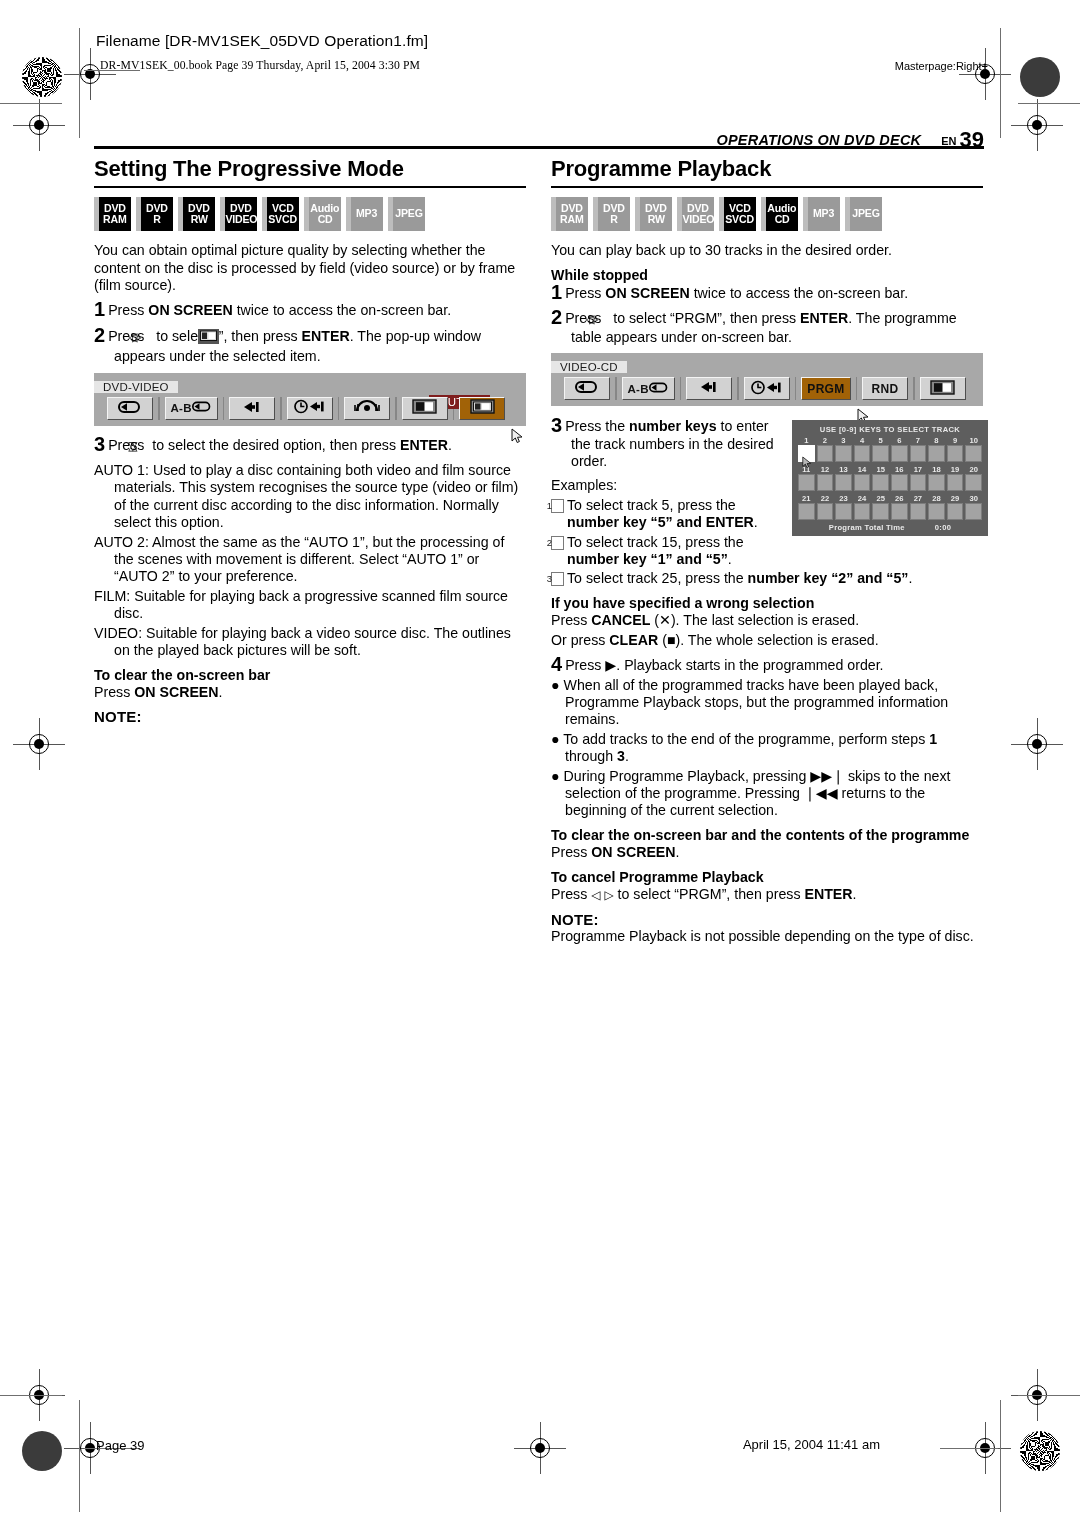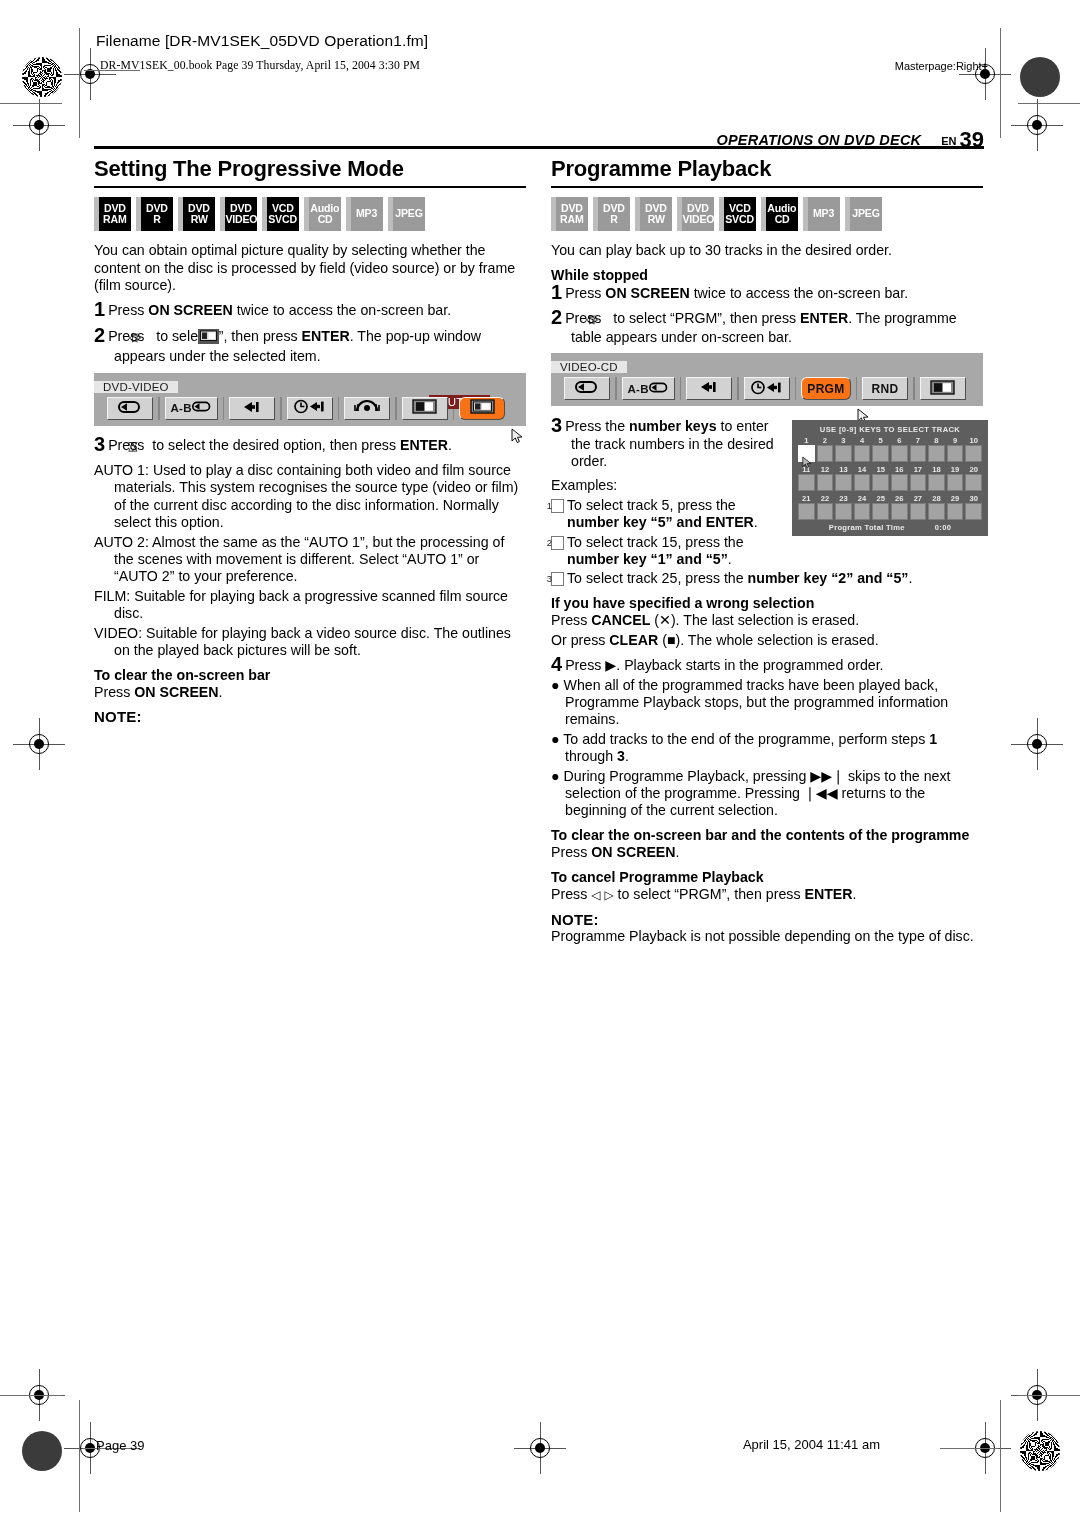--- a/index.html
+++ b/index.html
@@ -65,21 +65,21 @@
   
   .osb{background:#a8a8a8;padding:0;margin:4px 0 10px 0;position:relative;}
   .osb-top{height:20px;display:flex;align-items:flex-end;}
   .osb-label{background:#e6e6e6;color:#1a1a1a;font-size:11.5px;display:flex;align-items:center;padding:0 9px;letter-spacing:.2px;}
   .osb-filler{flex:1;background:#a8a8a8;position:relative;}
   .osb-auto{position:absolute;right:36px;top:2px;background:#7f1d1d;color:#fff;font-size:11.5px;padding:1px 11px;letter-spacing:.2px;}
   .osb-row{display:flex;align-items:flex-start;gap:5px;padding:4px 0 6px 13px;}
   .osb-btn{background:#d2d2d2;height:23px;min-width:46px;display:flex;align-items:center;justify-content:center;
            border-top:1.4px solid #f4f4f4;border-left:1.4px solid #f4f4f4;border-right:1.4px solid #4e4e4e;border-bottom:1.4px solid #4e4e4e;
            font-size:12px;font-weight:bold;letter-spacing:.3px;color:#111;position:relative;padding:0 5px;box-sizing:border-box;}
-  .osb-btn.sel{background:#f97316;border-radius:6px;}
+  .osb-btn.sel{background:#a16207;}
   .osb-sep{width:1.5px;height:23px;background:#868686;}
   .cursor{position:absolute;right:-7px;bottom:-9px;width:0;height:0;}
   .cursor svg{display:block;}
 
   
   .ptable{position:absolute;left:241px;top:3px;width:196px;background:#5e5e5e;padding:5px 6px 4px 6px;box-sizing:border-box;}
   .pt-title{color:#e9e9e9;font-size:7.6px;font-weight:bold;text-align:center;letter-spacing:.35px;margin-bottom:2px;white-space:nowrap;}
   .pt-nums{display:flex;gap:2px;}
   .pt-nums div{flex:1;text-align:center;color:#e9e9e9;font-size:7.6px;font-weight:bold;line-height:9px;}
   .pt-cells{display:flex;gap:2px;margin-bottom:3px;}

